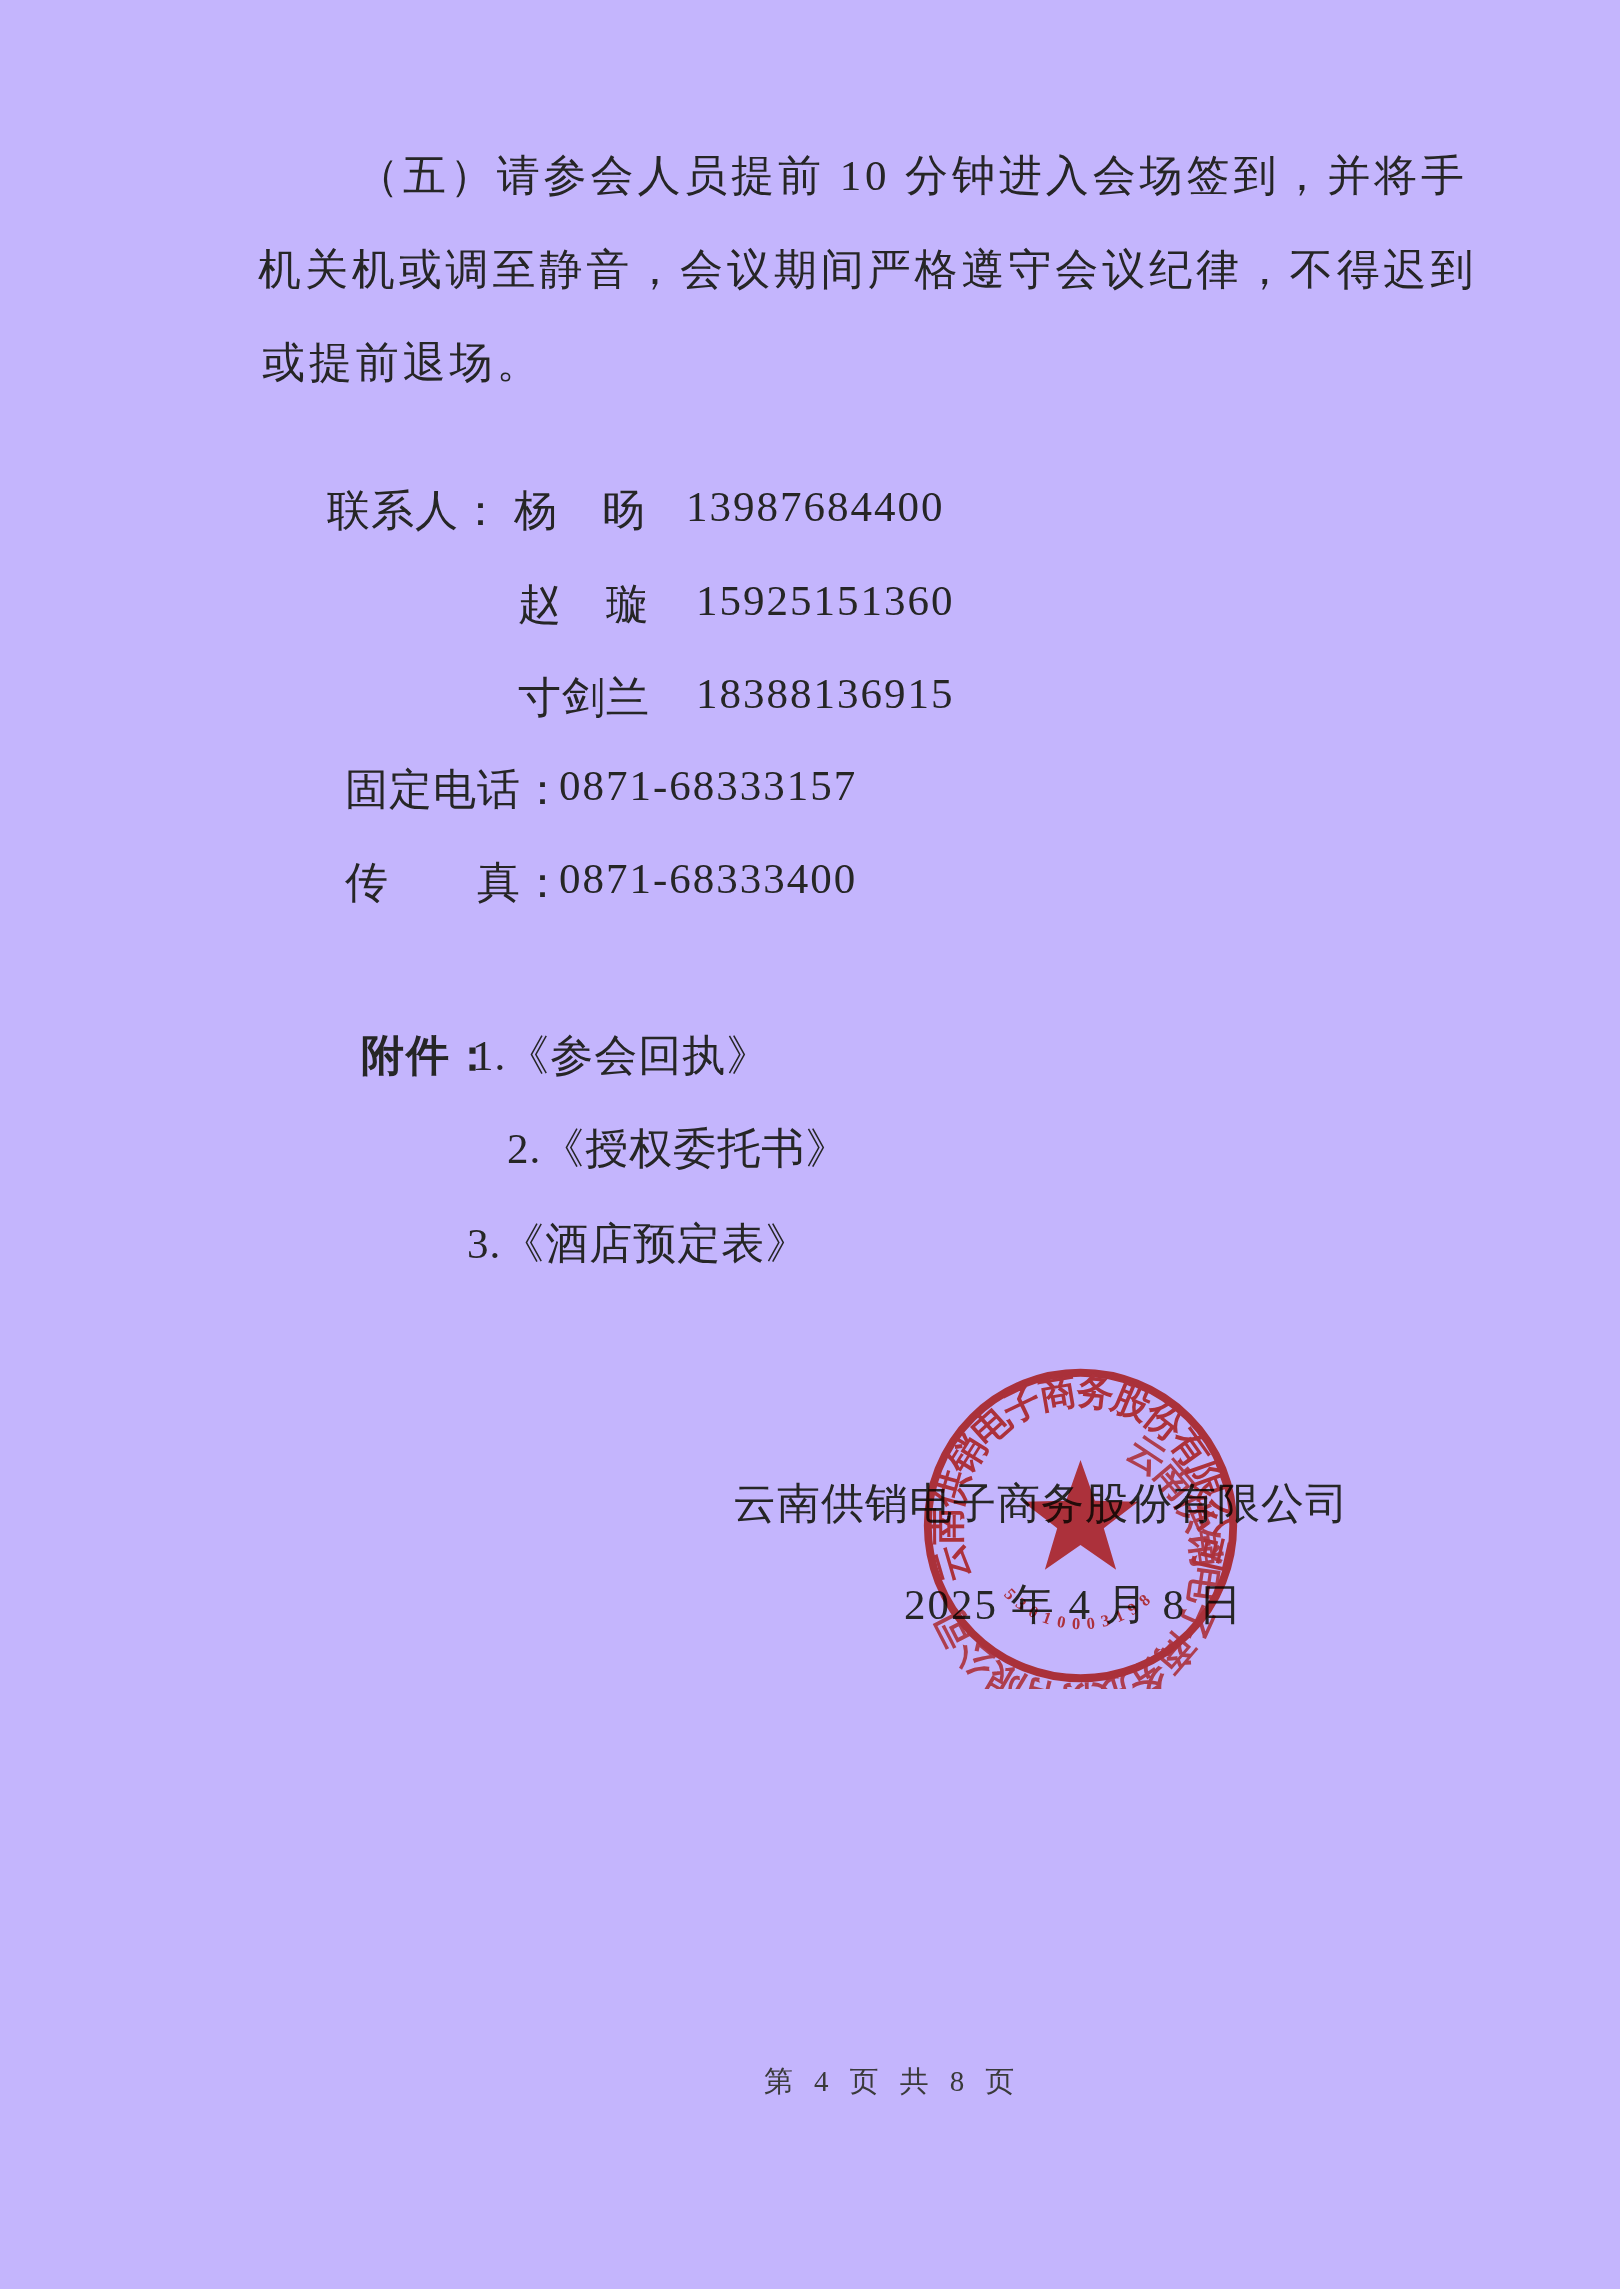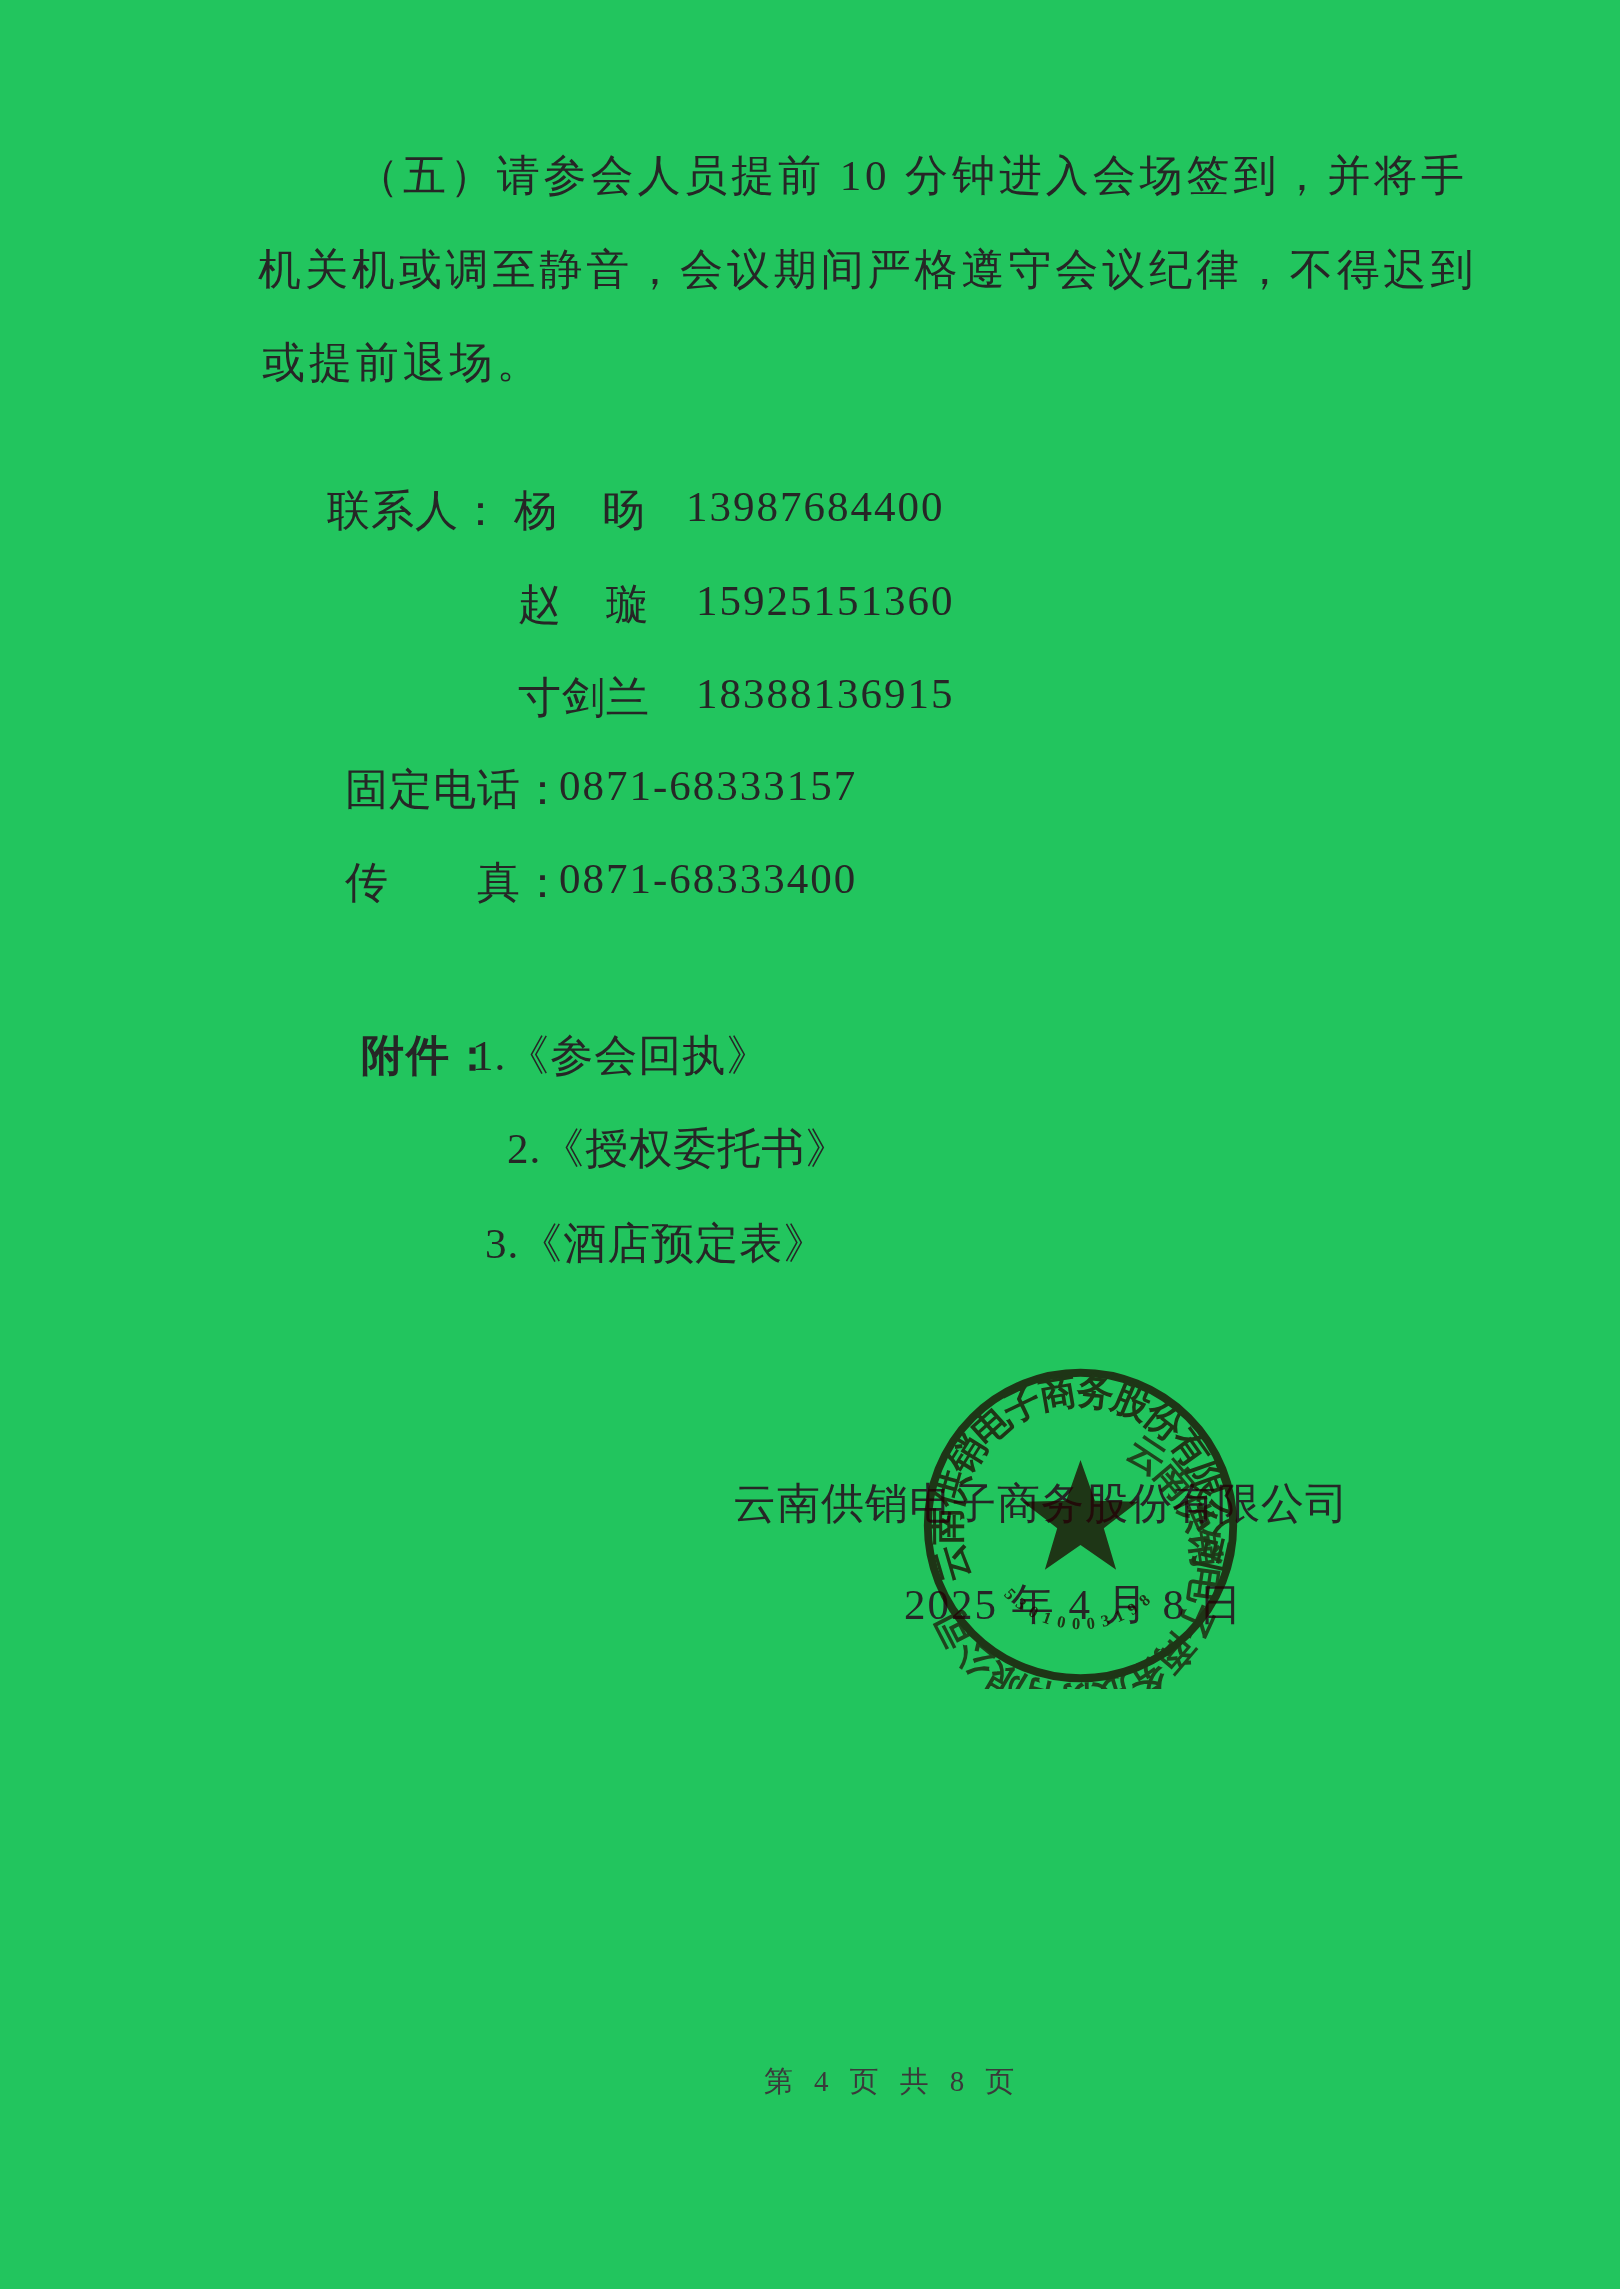--- a/index.html
+++ b/index.html
@@ -1,19 +1,19 @@
 <!DOCTYPE html>
 <html><head>
 <meta charset="utf-8">
 <style>
   html,body { margin:0; padding:0; background:#ffffff; }
   .page {
     position:relative;
     width:1620px; height:2290px;
-    background:#22c55e;
+    background:#c4b5fd;
     overflow:hidden;
     font-family:"Liberation Serif","DejaVu Serif",serif;
     color:#262626;
   }
   .abs { position:absolute; white-space:nowrap; }
   .t   { font-size:43px; letter-spacing:3.9px; }
   .t2  { font-size:43px; letter-spacing:1px; }
   .num { font-size:43px; letter-spacing:2px; }
   .att-label { font-weight:bold; letter-spacing:2px; }
   .footer { font-size:29px; letter-spacing:6.9px; color:#3a3a3a; }
@@ -56,21 +56,21 @@
   </div>
 
   <div class="abs" style="left:0; top:1027px; width:100%;">
     <span class="abs t2 att-label" style="left:345px; top:0;margin-left:16px;">附件：</span>
     <span class="abs t2" style="left:472px; top:0;">1.《参会回执》</span>
   </div>
   <div class="abs" style="left:0; top:1120px; width:100%;">
     <span class="abs t2" style="left:467px; top:0;margin-left:40px;">2.《授权委托书》</span>
   </div>
   <div class="abs" style="left:0; top:1215px; width:100%;">
-    <span class="abs t2" style="left:485px; top:0;">3.《酒店预定表》</span>
+    <span class="abs t2" style="left:467px; top:0;">3.《酒店预定表》</span>
   </div>
 
   <div class="abs t2" style="left:733px; top:1475px;">云南供销电子商务股份有限公司</div>
   <div class="abs num" style="left:904px; top:1576px;">2025 年 4 月 8 日</div>
 
   <div class="seal-wrap">
     <svg width="327" height="327" viewBox="0 0 334 334">
       <defs>
         <path id="sealRingPath" d="M 54.6 219.4 A 124 124 0 1 1 279.4 219.4" fill="none"></path>
         <path id="sealSerialPath" d="M 88.2 237.9 A 106 106 0 0 0 245.8 237.9" fill="none"></path>

